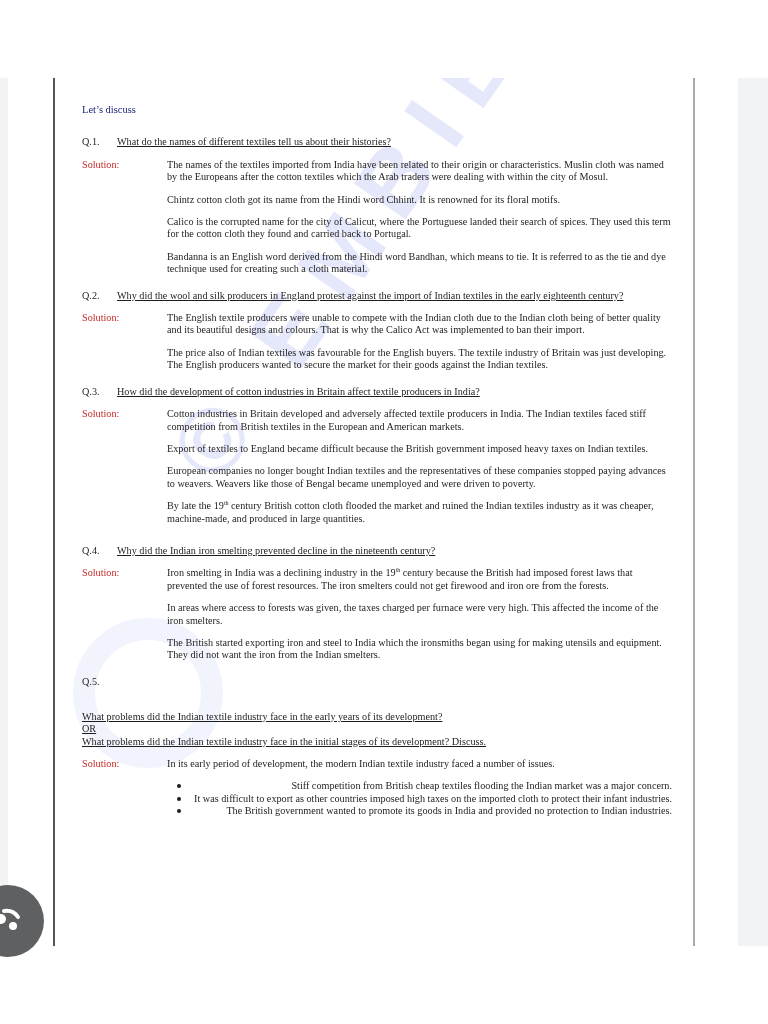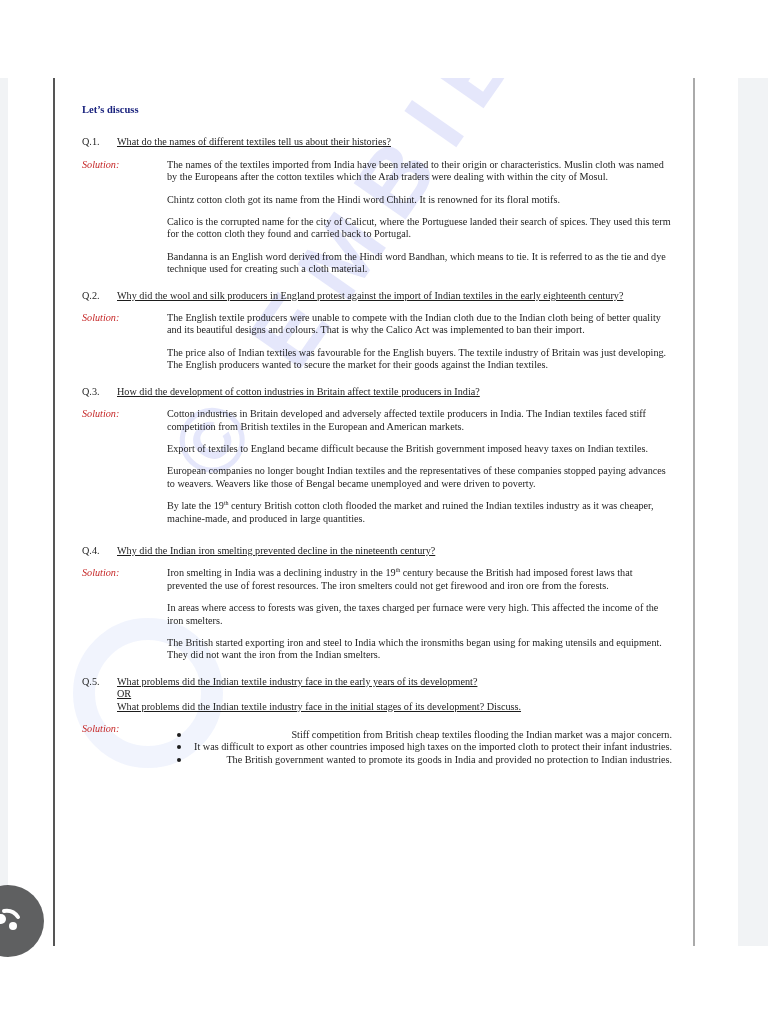--- a/index.html
+++ b/index.html
@@ -86,42 +86,41 @@
       position: absolute;
       left: 27px;
       top: 26px;
       width: 590px;
       font-size: 10.2px;
       line-height: 12.4px;
       color: #1d1d1d;
     }
     .section-title {
       color: #1a237e;
-      font-weight: bold;
+      font-weight: normal;
       font-size: 10.5px;
       margin: 0 0 20px 0;
     }
     .question {
       display: flex;
       margin-bottom: 10px;
     }
     .q-num {
       width: 35px;
       flex: 0 0 35px;
     }
     .q-text { flex: 1; text-decoration: underline; }
     .solution {
       display: flex;
       margin-bottom: 14px;
     }
     .sol-label {
       width: 85px;
       flex: 0 0 85px;
       color: #c62828;
-      font-style: italic;
     }
     .sol-body { flex: 1; }
     .para { margin: 0 0 10px 0; }
     .para:last-child { margin-bottom: 0; }
     sup { font-size: 6px; line-height: 0; }
     .bullets {
       list-style: none;
       padding: 0;
       margin: 6px 0 0 8px;
     }
@@ -138,21 +137,21 @@
       top: 4px;
       width: 4px;
       height: 4px;
       border-radius: 50%;
       background: #1d1d1d;
     }
     .q1 { margin-top: 0; }
     .q2 { margin-top: 6px; justify-content: flex-end; }
     .q3 { margin-top: 6px; }
     .q4 { margin-top: 20px; }
-    .q5 { margin-top: 10px; }
+    .q5 { margin-top: 10px; flex-direction: column; }
     .or-line { display: block; }
     .fab {
       position: absolute;
       left: -28px;
       top: 885px;
       width: 72px;
       height: 72px;
       border-radius: 50%;
       background: #5f6061;
     }
@@ -235,20 +234,21 @@
         <span class="q-num">Q.5.</span>
         <div class="q-text">
           <span class="or-line">What problems did the Indian textile industry face in the early years of its development?</span>
           <span class="or-line">OR</span>
           <span class="or-line">What problems did the Indian textile industry face in the initial stages of its development? Discuss.</span>
         </div>
       </div>
       <div class="solution">
         <span class="sol-label">Solution:</span>
         <div class="sol-body">
+          <p class="para">In its early period of development, the modern Indian textile industry faced a number of issues.</p>
           <ul class="bullets">
             <li>Stiff competition from British cheap textiles flooding the Indian market was a major concern.</li>
             <li>It was difficult to export as other countries imposed high taxes on the imported cloth to protect their infant industries.</li>
             <li>The British government wanted to promote its goods in India and provided no protection to Indian industries.</li>
           </ul>
         </div>
       </div>
     </div>
   </div>
 

